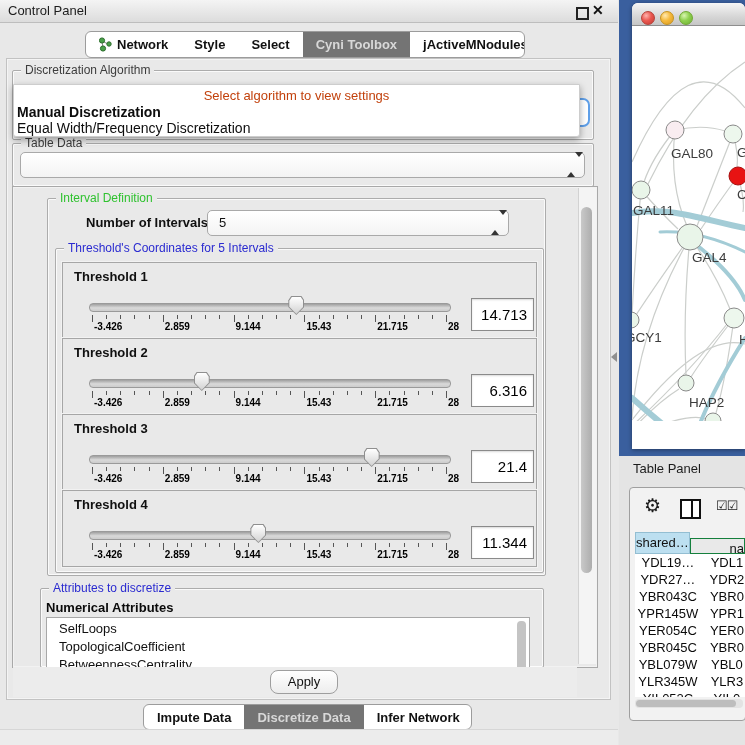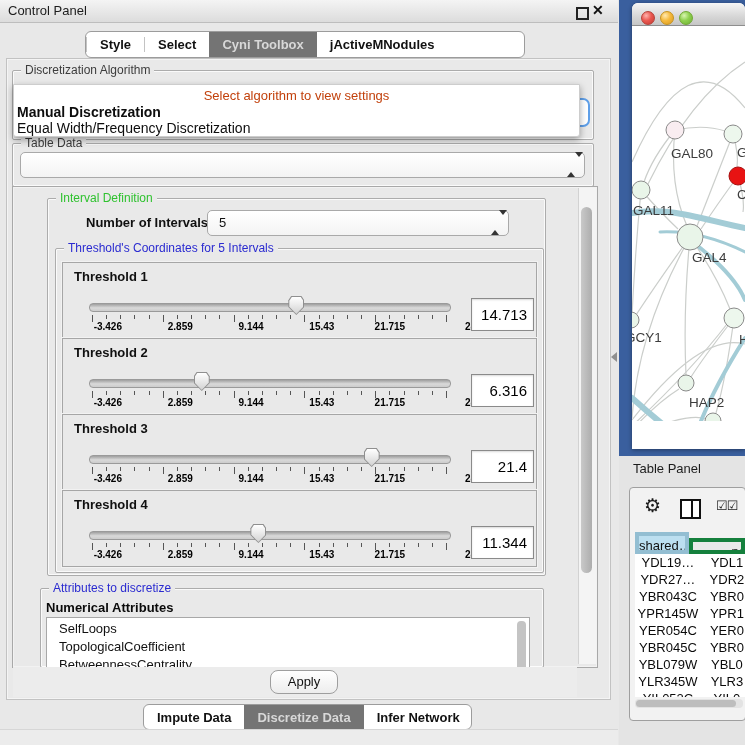--- a/index.html
+++ b/index.html
@@ -44,21 +44,21 @@
   #vscroll-track{left:578px;top:188px;width:17px;height:476px;background:#f4f4f4;border-left:1px solid #d2d2d2;}
   #vscroll-thumb{left:581px;top:207px;width:11px;height:366px;border-radius:6px;background:linear-gradient(90deg,#c9c9c9,#adadad);}
 
   
   .thr-panel{position:absolute;left:62px;width:473px;height:75px;background:#e9e9e9;border:1px solid #a6a6a6;box-shadow:0 0 0 1px #f2f2f2;}
   .thr-label{position:absolute;left:11px;top:6px;font-size:13px;font-weight:bold;color:#101010;}
   .track{position:absolute;left:26px;top:40px;width:360px;height:7px;border:1px solid #9a9a9a;border-radius:4px;background:linear-gradient(#9f9f9f,#d9d9d9 55%,#cccccc);}
   .thumb{position:absolute;top:33px;width:16px;height:19px;background:#8f8f8f;clip-path:polygon(0% 22%,18% 0%,82% 0%,100% 22%,100% 58%,50% 100%,0% 58%);}
   .thumb i{position:absolute;left:1px;top:1px;right:1px;bottom:1px;display:block;background:linear-gradient(#ffffff,#d2d2d2);clip-path:polygon(0% 22%,18% 0%,82% 0%,100% 22%,100% 58%,50% 100%,0% 58%);}
   .tick{position:absolute;width:1px;background:#555;}
-  .ticklab{position:absolute;top:58px;width:60px;text-align:right;font-size:10px;font-weight:bold;color:#000;}
+  .ticklab{position:absolute;top:58px;width:60px;text-align:left;font-size:10px;font-weight:bold;color:#000;margin-left:32px;}
   .valbox{position:absolute;left:408px;top:35px;width:55px;height:31px;background:#fff;border:1px solid #8a8a8a;box-shadow:inset 0 1px 2px rgba(0,0,0,.15);font-size:15px;color:#000;text-align:right;line-height:31px;padding-right:6px;}
 
   
   #attr-list{left:46px;top:617px;width:482px;height:49px;background:#fff;border:1px solid #a8a8a8;overflow:hidden;}
   .attr-item{position:absolute;left:12px;height:18px;font-size:13px;color:#111;white-space:nowrap;}
   #attr-scroll{position:absolute;right:3px;top:3px;width:9px;height:70px;background:#c4c4c4;border-radius:4px;}
 
   #apply-btn{left:270px;top:670px;width:66px;height:22px;background:linear-gradient(#ffffff,#ededed);border:1px solid #9e9e9e;border-radius:8px;font-size:13px;font-weight:normal;color:#111;text-align:center;line-height:21px;}
   #apply-strip{left:13px;top:667px;width:564px;height:30px;background:#ececec;}
 
@@ -76,21 +76,21 @@
   #divider-arrow{left:611px;top:352px;width:0;height:0;border-top:5px solid transparent;border-bottom:5px solid transparent;border-right:6px solid #8f8f8f;}
 
   #right-bottom{left:619px;top:456px;width:126px;height:289px;background:#e4e4e4;}
   #tp-title{left:633px;top:461px;font-size:13px;color:#1c1c1c;}
   #table-panel{left:629px;top:487px;width:115px;height:232px;background:#f2f2f2;border:1px solid #9f9f9f;border-radius:4px;overflow:hidden;}
   #tp-gear{position:absolute;left:14px;top:6px;font-size:19px;color:#1a1a1a;}
   #tp-split{position:absolute;left:50px;top:11px;width:17px;height:16px;border:2px solid #111;background:#fff;}
   #tp-split i{position:absolute;left:50%;top:0;width:2px;height:100%;background:#111;display:block;}
   #tp-checks{position:absolute;left:86px;top:10px;font-size:13px;letter-spacing:-1px;color:#222;}
   #tp-header{position:absolute;left:5px;top:44px;width:110px;height:22px;display:flex;}
-  .tp-col{box-sizing:border-box;border:4px solid #15803d;font-size:13px;color:#111;text-align:center;line-height:20px;overflow:hidden;white-space:nowrap;}
+  .tp-col{box-sizing:border-box;border:1px solid #15803d;font-size:13px;color:#111;text-align:center;line-height:20px;overflow:hidden;white-space:nowrap;}
   .tp-col.c1{width:71px;background:#bcdff0;border-color:#93bed2;}
   .tp-col.c2{width:60px;background:#e9e9e9;text-align:left;padding-left:39px;margin-top:6px;}
   #tp-rows{position:absolute;left:5px;top:66px;width:110px;height:143px;background:#fff;overflow:hidden;}
   .tp-row{position:absolute;left:0;width:110px;height:17px;display:flex;}
   .tp-cell{width:71px;font-size:13px;color:#0a0a0a;text-align:center;line-height:17px;white-space:nowrap;overflow:hidden;}
   .tp-cell.c2{width:39px;text-align:center;padding-left:8px;overflow:visible;}
   #tp-hscroll{position:absolute;left:5px;top:211px;width:108px;height:9px;background:#e3e3e3;border-radius:4px;}
   #tp-hthumb{position:absolute;left:1px;top:1px;width:100px;height:7px;background:#bdbdbd;border-radius:4px;}
 
   svg text{font-family:"Liberation Sans",sans-serif;}
@@ -99,20 +99,32 @@
 <body>
 
 <div id="root">
 
   <div class="abs" id="cp-titlebar"></div>
   <div class="abs" id="cp-title">Control Panel</div>
   <div class="abs" id="float-btn"></div>
   <div class="abs" id="close-btn">✕</div>
 
   <div class="abs" id="tabbar">
+      <div class="tab">
+        <span style="margin-right:5px;display:inline-flex;">
+          <svg width="13" height="15" viewBox="0 0 13 15">
+            <line x1="3" y1="4" x2="9" y2="7" stroke="#8a8a8a"></line>
+            <line x1="3" y1="4" x2="4" y2="11" stroke="#8a8a8a"></line>
+            <circle cx="3" cy="3.5" r="2.6" fill="#49a049" stroke="#2e6e2e"></circle>
+            <circle cx="10" cy="7" r="2.2" fill="#49a049" stroke="#2e6e2e"></circle>
+            <circle cx="4" cy="11.5" r="2.6" fill="#49a049" stroke="#2e6e2e"></circle>
+          </svg>
+        </span>
+        <span>Network</span>
+      </div>
       <span class="tabsep"></span>
       <div class="tab">
         <span>Style</span>
       </div>
       <span class="tabsep"></span>
       <div class="tab">
         <span>Select</span>
       </div>
       <div class="tab selected">
         <span>Cyni Toolbox</span>

